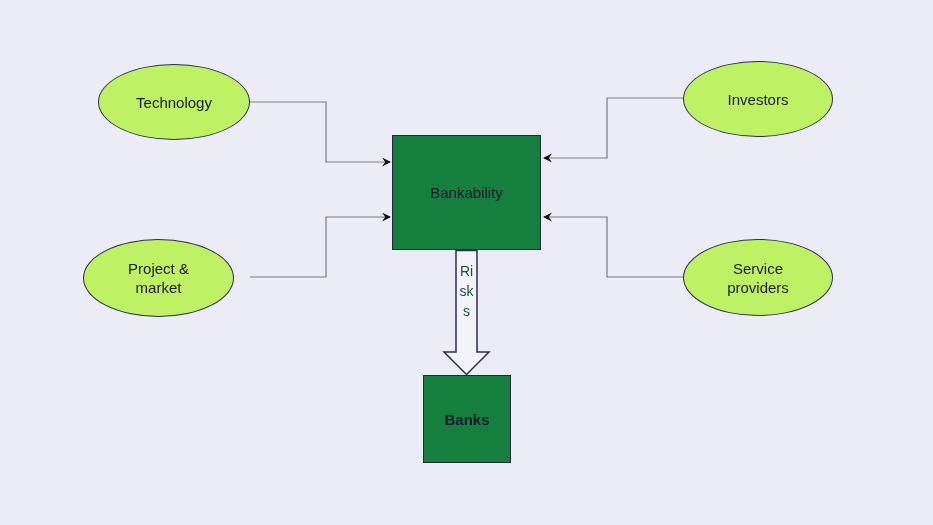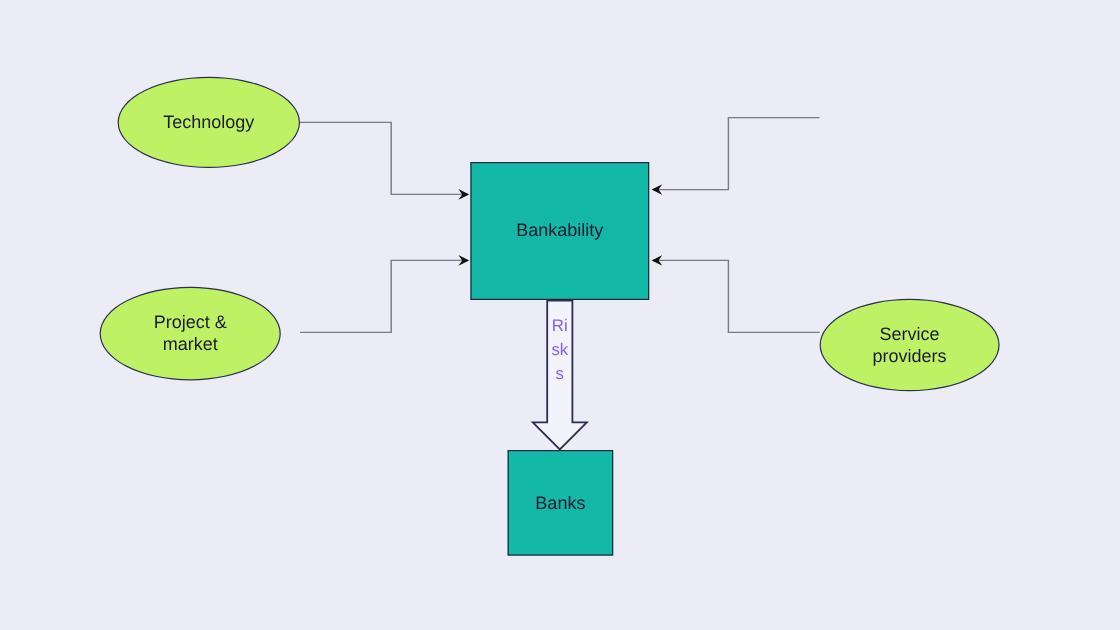--- a/index.html
+++ b/index.html
@@ -2,30 +2,30 @@
 <html><head>
 <meta charset="utf-8">
 <style>
   html,body{margin:0;padding:0;}
   body{font-family:"Liberation Sans","DejaVu Sans",sans-serif;background:#ececf6;}
   .canvas{position:relative;width:933px;height:525px;background:#ececf6;overflow:hidden;}
   .wires{position:absolute;left:0;top:0;width:933px;height:525px;}
   .node{position:absolute;display:flex;align-items:center;justify-content:center;
         text-align:center;color:#1b1b2f;font-size:15px;line-height:19px;box-sizing:border-box;}
   .ellipse{background:#bef264;border:1.5px solid #2c2c54;border-radius:50%;}
-  .box{background:#14b8a6;border:1.6px solid #26263f;}
+  .box{background:#15803d;border:1.6px solid #26263f;}
   .label{white-space:pre-line;}
   .ellipse-technology{left:98px;top:64px;width:152px;height:76px;}
   .ellipse-investors{left:683px;top:61px;width:150px;height:76px;}
   .ellipse-project{left:83px;top:239px;width:151px;height:78px;}
-  .ellipse-service{left:683px;top:249px;width:150px;height:77px;align-items:center;}
+  .ellipse-service{left:683px;top:239px;width:150px;height:77px;align-items:center;}
   .box-bankability{left:392px;top:135px;width:149px;height:115px;}
-  .box-banks{left:423px;top:375px;width:88px;height:88px;}
+  .box-banks{left:423px;top:375px;width:88px;height:88px;font-weight:bold;}
   .risks-label{position:absolute;left:457px;top:261px;width:19px;
-        color:#8b5cf6;font-size:14px;line-height:20px;text-align:center;
+        color:#14532d;font-size:14px;line-height:20px;text-align:center;
         word-break:break-all;letter-spacing:0;}
 </style>
 </head>
 <body>
 
 <div class="canvas">
 
   <svg class="wires" viewBox="0 0 933 525" xmlns="http://www.w3.org/2000/svg">
     <defs>
       <marker id="chev" markerWidth="10" markerHeight="10" refX="8" refY="4.5" orient="auto" markerUnits="userSpaceOnUse">
@@ -38,20 +38,23 @@
     <path d="M683,98 L607,98 L607,158 L544,158" fill="none" stroke="#7a7a85" stroke-width="1.2" marker-end="url(#chev)"></path>
     <path d="M683,277 L607,277 L607,217 L544,217" fill="none" stroke="#7a7a85" stroke-width="1.2" marker-end="url(#chev)"></path>
 
     <polygon points="456,250.5 456,352 444,352 466.5,374.5 489,352 477,352 477,250.5" fill="#f2f3fb" stroke="#2c2c54" stroke-width="1.5"></polygon>
   </svg>
 
   <div class="node ellipse ellipse-technology">
     <span class="label">Technology</span>
   </div>
 
+  <div class="node ellipse ellipse-investors">
+    <span class="label">Investors</span>
+  </div>
 
   <div class="node ellipse ellipse-project">
     <span class="label">Project &amp;
 market</span>
   </div>
 
   <div class="node ellipse ellipse-service">
     <span class="label">Service
 providers</span>
   </div>

